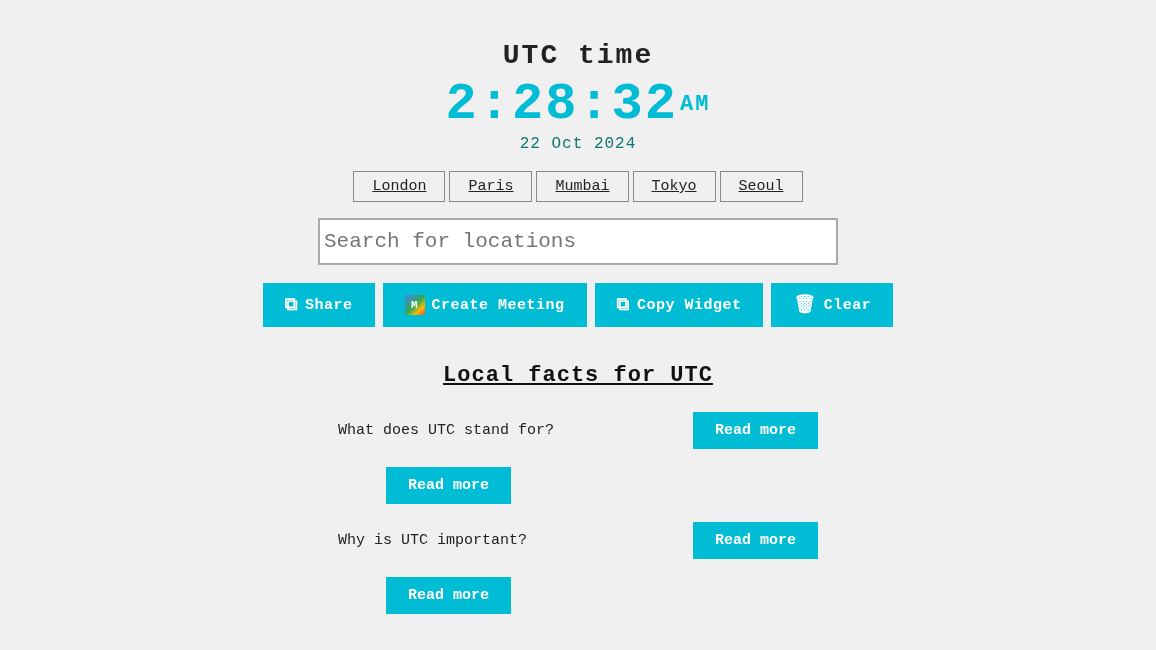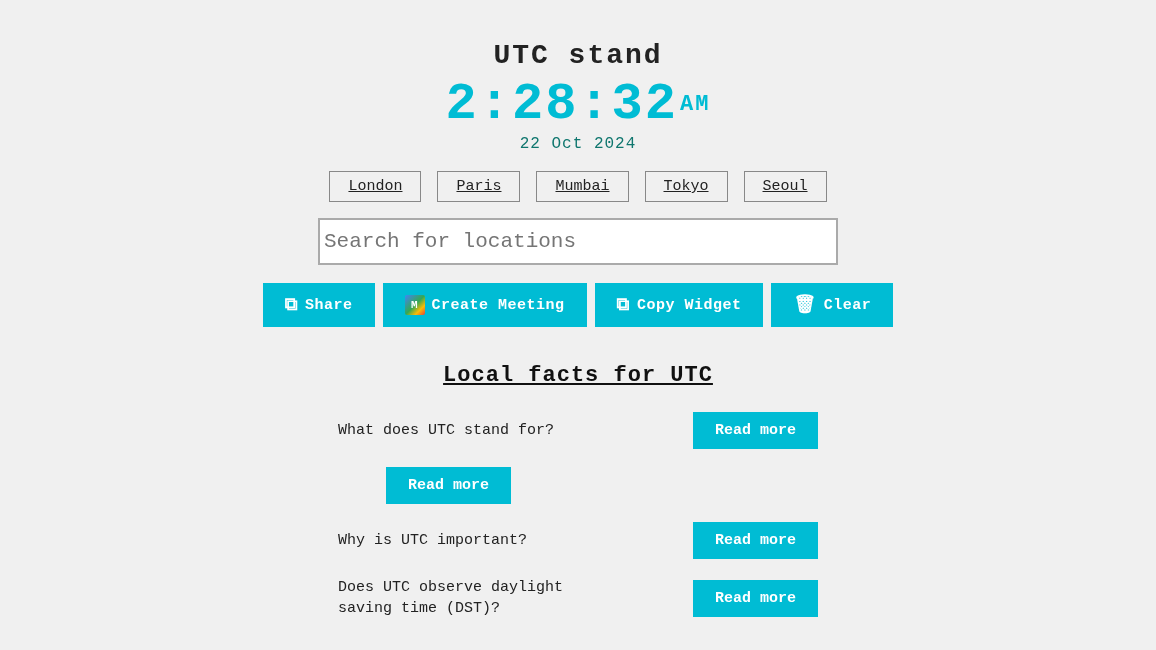--- a/index.html
+++ b/index.html
@@ -42,21 +42,21 @@
     .date {
       font-size: 16px;
       color: #0f766e;
       margin-top: 4px;
       margin-bottom: 18px;
       letter-spacing: 1px;
     }
 
     .timezone-tabs {
       display: flex;
-      gap: 16px;
+      gap: 4px;
       margin-bottom: 16px;
     }
 
     .tz-tab {
       border: 1.5px solid #888;
       background: #f0f0f0;
       padding: 6px 18px;
       font-family: 'Courier New', Courier, monospace;
       font-size: 15px;
       cursor: pointer;
@@ -160,21 +160,21 @@
       background: linear-gradient(135deg, #4285f4 0%, #34a853 50%, #fbbc04 75%, #ea4335 100%);
       border-radius: 2px;
       font-size: 11px;
       font-weight: bold;
       color: white;
     }
   </style>
 </head>
 <body>
 
-<h1 class="page-title">UTC stand</h1>
+<h1 class="page-title">UTC time</h1>
 
 <div class="clock">
   <span>2:28:32</span>
     <span class="clock-ampm">AM</span>
 </div>
 
 <div class="date">22 Oct 2024</div>
 
 <div class="timezone-tabs">
   <button class="tz-tab">London</button>
@@ -218,16 +218,15 @@
   <div class="fact-row">
     <button class="read-more-btn">Read more</button>
   </div>
 
   <div class="fact-row">
     <span class="fact-question">Why is UTC important?</span>
     <button class="read-more-btn">Read more</button>
   </div>
 
   <div class="fact-row">
-    <span class="fact-question">Does UTC observe daylight saving time (DST)?</span>
     <button class="read-more-btn">Read more</button>
   </div>
 </div>
 
 </body></html>

